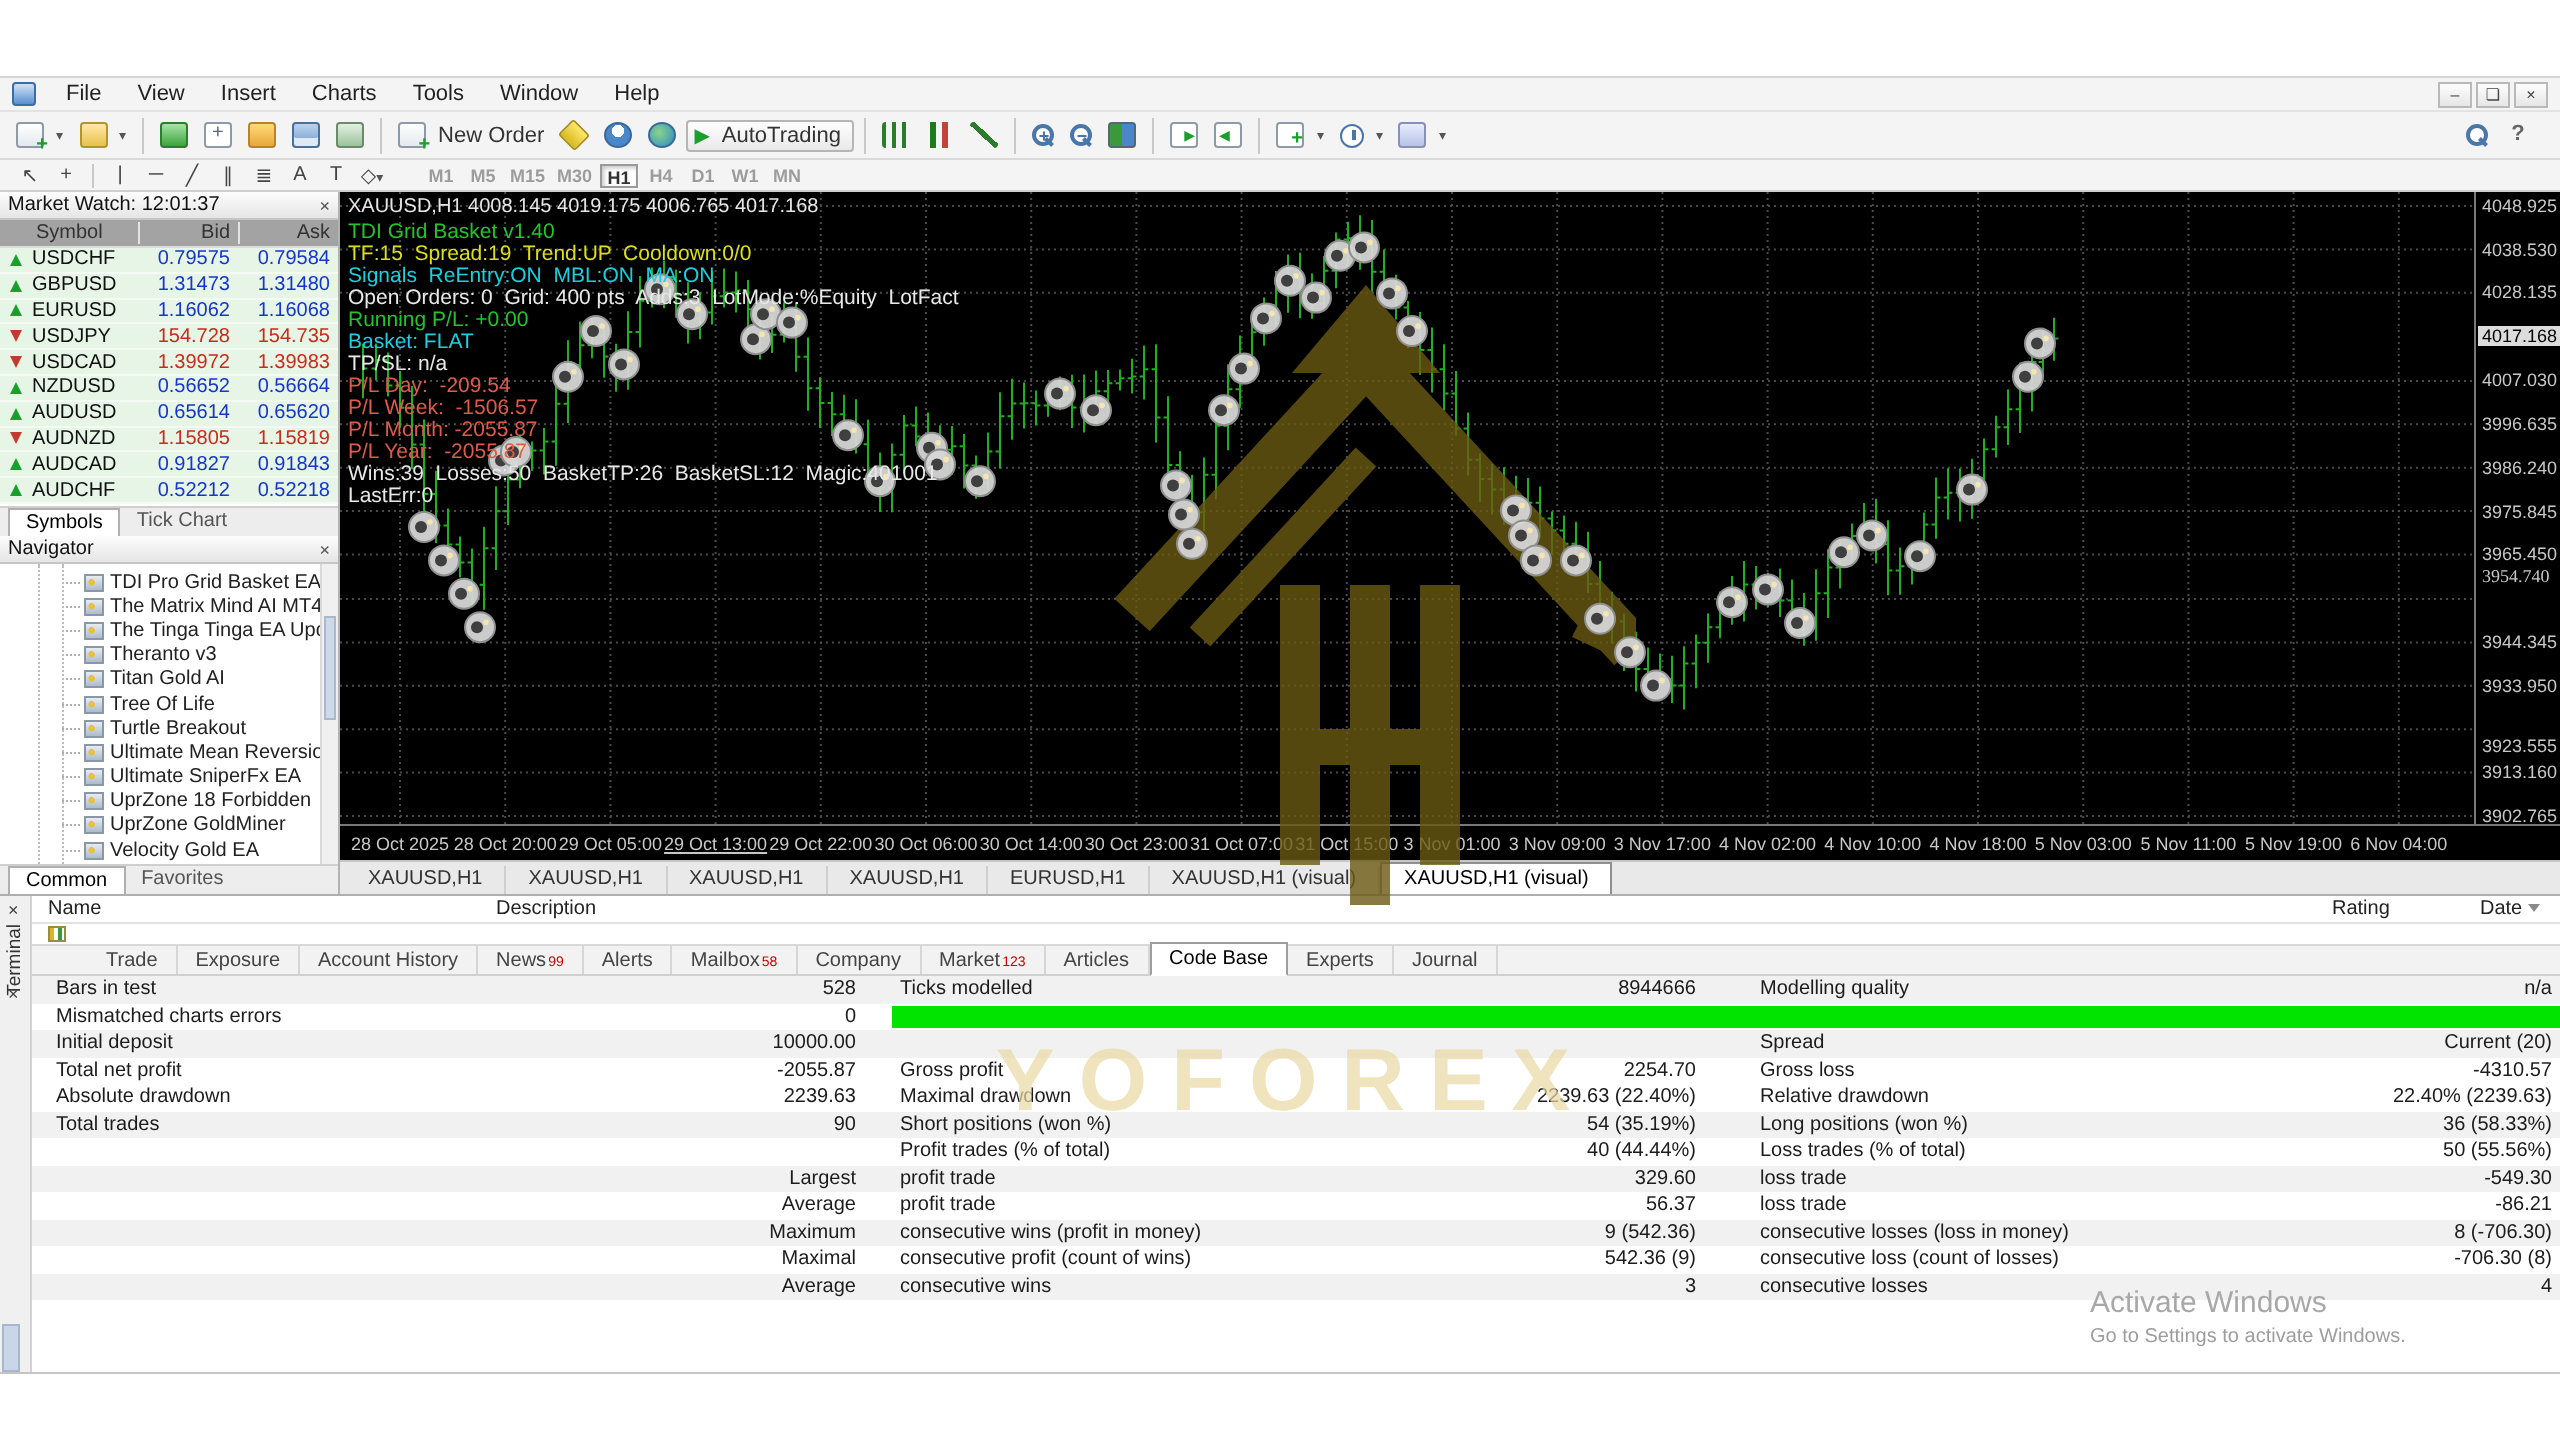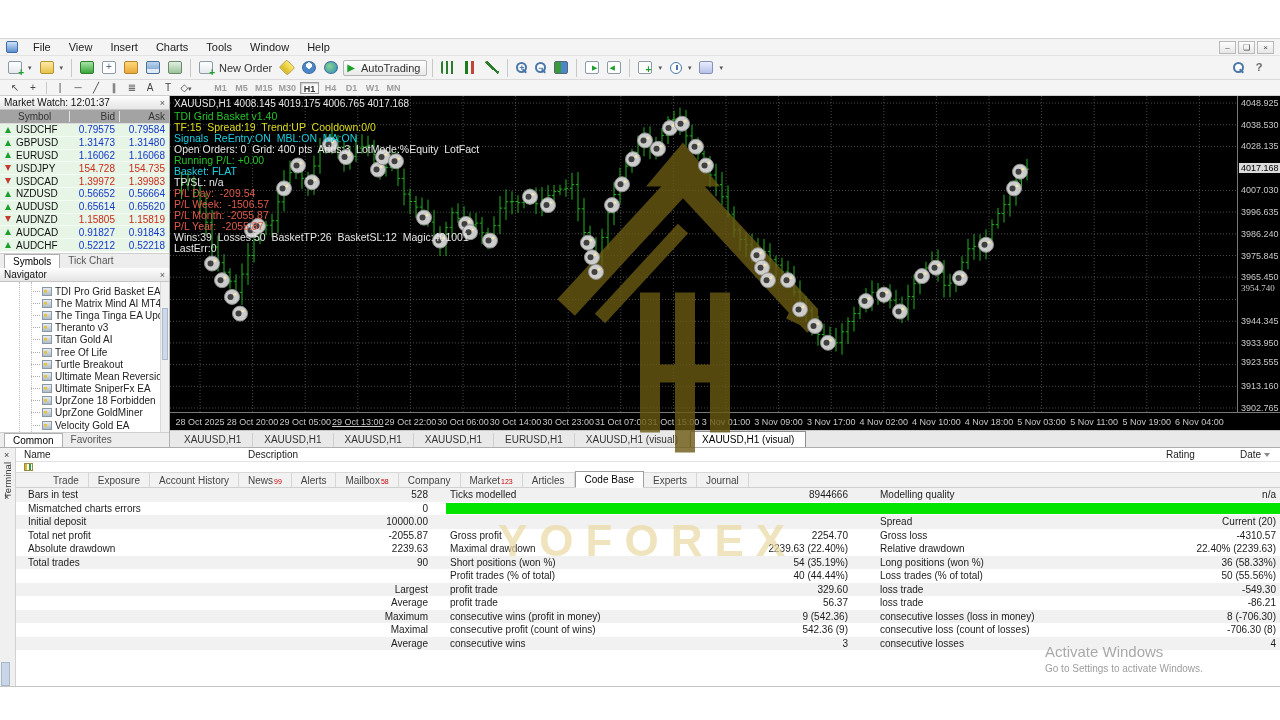--- a/index.html
+++ b/index.html
@@ -760,21 +760,21 @@
       <span class="pa-label" style="top: 23.7294px;">4038.530</span>
       <span class="pa-label" style="top: 45.4173px;">4028.135</span>
       <span class="pa-label" style="top: 89.4502px;">4007.030</span>
       <span class="pa-label" style="top: 111.138px;">3996.635</span>
       <span class="pa-label" style="top: 132.826px;">3986.240</span>
       <span class="pa-label" style="top: 154.514px;">3975.845</span>
       <span class="pa-label" style="top: 176.202px;">3965.450</span>
       <span class="pa-label" style="top: 187px; font-family: Liberation Serif, serif;">3954.740</span>
       <span class="pa-label" style="top: 220.235px;">3944.345</span>
       <span class="pa-label" style="top: 241.923px;">3933.950</span>
-      <span class="pa-label" style="top: 261px;">3923.555</span>
+      <span class="pa-label" style="top: 272px;">3923.555</span>
       <span class="pa-label" style="top: 285.298px;">3913.160</span>
       <span class="pa-label" style="top: 306.986px;">3902.765</span>
     </div>
   <div id="time-axis">
       <span class="ta-label" style="left: 30px;">28 Oct 2025</span>
       <span class="ta-label" style="left: 82.6px;">28 Oct 20:00</span>
       <span class="ta-label" style="left: 135.2px;">29 Oct 05:00</span>
       <span class="ta-label" style="left: 187.8px; text-decoration: underline;">29 Oct 13:00</span>
       <span class="ta-label" style="left: 240.4px;">29 Oct 22:00</span>
       <span class="ta-label" style="left: 293px;">30 Oct 06:00</span>

